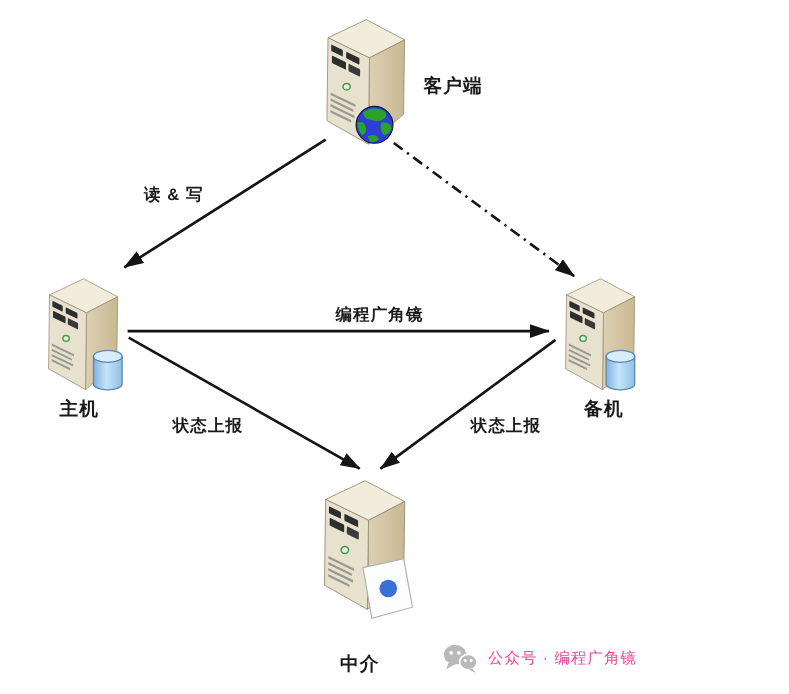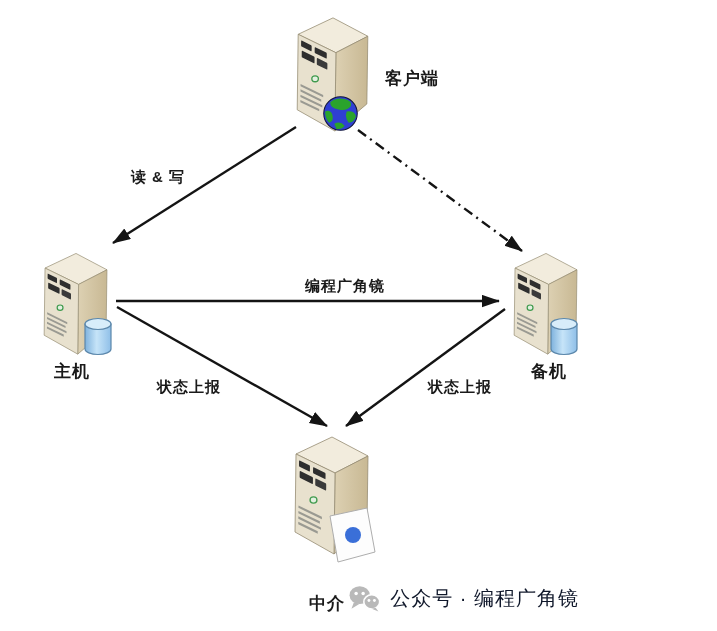--- a/index.html
+++ b/index.html
@@ -19,22 +19,22 @@
     font-weight:bold;
     color:#1a1a1a;
     letter-spacing:1px;
   }
   .node-lbl{font-size:17px;}
   .edge-lbl{font-size:15px;text-align:right;}
   .watermark{
     position:absolute;
     right:16px;top:585px;
     display:flex;align-items:center;gap:9px;
-    color:#0f172a;
-    font-size:20px;
+    color:#ec4899;
+    font-size:14px;
     letter-spacing:1px;
     white-space:nowrap;
   }
 </style>
 </head>
 <body>
 
 <div class="canvas">
 
   <svg width="0" height="0" style="position:absolute" aria-hidden="true">

